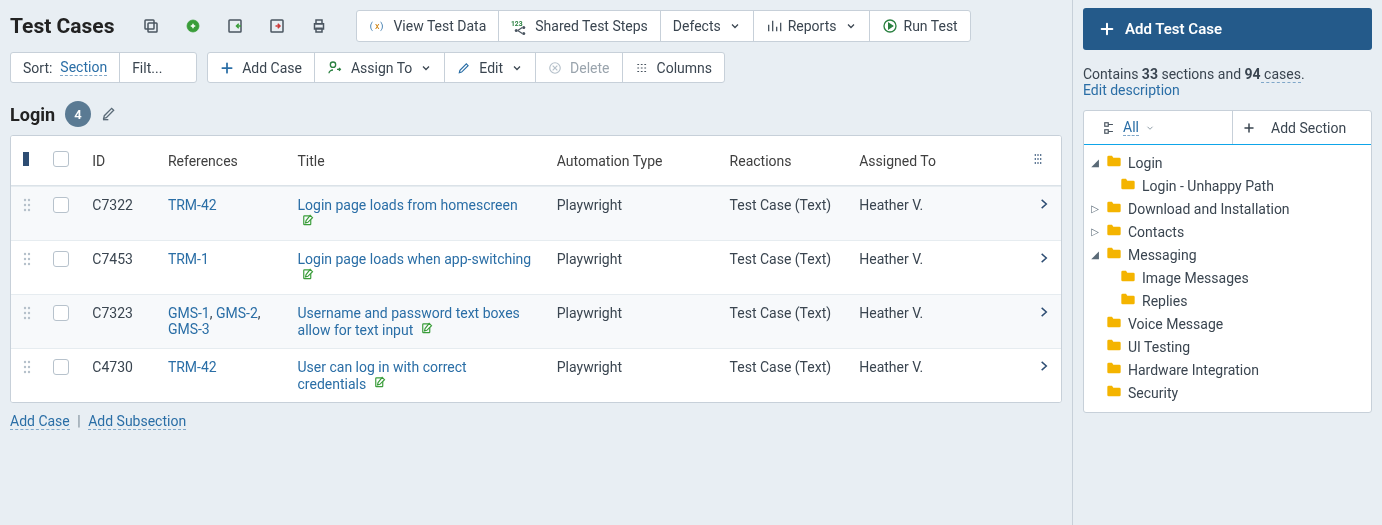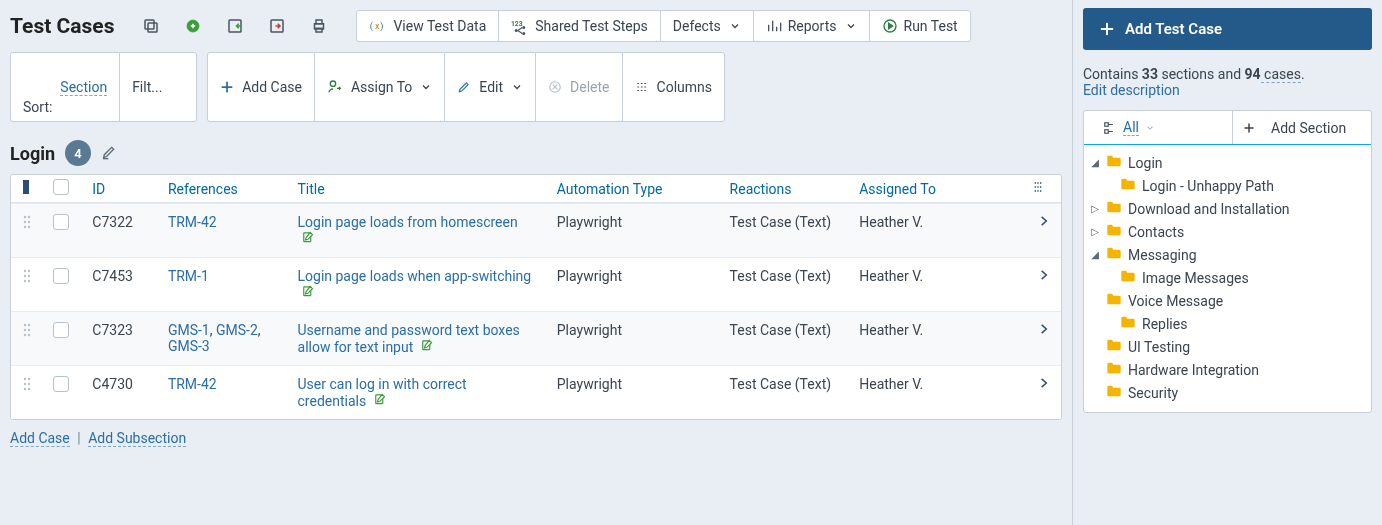--- a/index.html
+++ b/index.html
@@ -23,36 +23,36 @@
   .topbtn:last-child { border-right: none; }
   .topbtn .lbl {}
   .topbtn .caret { margin-left: 2px; }
 
   
   .toolbar { display: flex; align-items: stretch; gap: 10px; margin-bottom: 14px; }
   .tbgrp { display: flex; align-items: stretch; border: 1px solid #c7d0d9; background: #fff; border-radius: 3px; }
   .tbitem { display: inline-flex; align-items: center; gap: 8px; padding: 6px 12px; border-right: 1px solid #c7d0d9; cursor: pointer; color: #3a4550; font-size: 14px; }
   .tbitem:last-child { border-right: none; }
   .tbitem.disabled { color: #9aa4ad; cursor: default; }
-  .sortlbl { color: #3a4550; margin-top: 40px; }
+  .sortlbl { color: #3a4550; }
   .sortval { color: #2a6ea6; border-bottom: 1px dashed #7fa7c9; }
   .filt { width: 52px; overflow: hidden; white-space: nowrap; text-overflow: ellipsis; }
   
   .switch { width: 34px; height: 18px; border-radius: 9px; background: #cfd6dd; position: relative; }
   .switch::after { content: ""; position: absolute; width: 14px; height: 14px; background: #fff; border-radius: 50%; top: 2px; left: 2px; box-shadow: 0 0 1px rgba(0,0,0,.3); }
 
   
   .sect { display: flex; align-items: center; gap: 10px; padding: 4px 0 8px 0; }
   .sect h2 { font-size: 18px; font-weight: 700; color: #222; }
   .badge { display: inline-flex; align-items: center; justify-content: center; min-width: 26px; height: 26px; background: #5a7a93; color: #fff; border-radius: 13px; font-size: 13px; font-weight: 600; padding: 0 8px; }
   .editic { cursor: pointer; color: #5a7a93; }
 
   
   .table { width: 100%; background: #fff; border: 1px solid #c7d0d9; border-radius: 3px; border-collapse: separate; border-spacing: 0; overflow:hidden;}
-  .table thead th { text-align: left; font-weight: 400; color: #0369a1; font-size: 14px; padding: 4px 10px; background: #fff; border-bottom: 1px solid #dbe2e8; }
+  .table thead th { text-align: left; font-weight: 400; color: #404040; font-size: 14px; padding: 15px 10px; background: #fff; border-bottom: 1px solid #dbe2e8; }
   .table tbody tr { border-bottom: 1px solid #eef2f5; }
   .table tbody tr:nth-child(odd) { background: #f7f9fb; }
   .table tbody tr:nth-child(even) { background: #fff; }
   .table tbody td { padding: 10px 10px; vertical-align: top; color: #3a4550; font-size: 14px; border-top: 1px solid #e6ecf0; }
   .col-handle { width: 26px; text-align: center; }
   .col-chk { width: 30px; }
   .col-id { width: 70px; }
   .col-ref { width: 120px; }
   .col-title { width: 240px; }
   .col-auto { width: 160px; }
@@ -446,33 +446,33 @@
               </svg></span>
             <span>Messaging</span>
           </li>
           <li class="node child">
             <span class="tw"></span>
             <span class="fic"><svg width="16" height="14" viewBox="0 0 24 20" fill="#f4b400">
                 <path d="M2 4a2 2 0 012-2h5l2 3h9a2 2 0 012 2v9a2 2 0 01-2 2H4a2 2 0 01-2-2V4z"></path>
               </svg></span>
             <span>Image Messages</span>
           </li>
+          <li class="node child">
+            <span class="tw"></span>
+            <span class="fic"><svg width="16" height="14" viewBox="0 0 24 20" fill="#f4b400">
+                <path d="M2 4a2 2 0 012-2h5l2 3h9a2 2 0 012 2v9a2 2 0 01-2 2H4a2 2 0 01-2-2V4z"></path>
+              </svg></span>
+            <span>Replies</span>
+          </li>
           <li class="node">
             <span class="tw"></span>
             <span class="fic"><svg width="16" height="14" viewBox="0 0 24 20" fill="#f4b400">
                 <path d="M2 4a2 2 0 012-2h5l2 3h9a2 2 0 012 2v9a2 2 0 01-2 2H4a2 2 0 01-2-2V4z"></path>
               </svg></span>
             <span>Voice Message</span>
-          </li>
-          <li class="node child">
-            <span class="tw"></span>
-            <span class="fic"><svg width="16" height="14" viewBox="0 0 24 20" fill="#f4b400">
-                <path d="M2 4a2 2 0 012-2h5l2 3h9a2 2 0 012 2v9a2 2 0 01-2 2H4a2 2 0 01-2-2V4z"></path>
-              </svg></span>
-            <span>Replies</span>
           </li>
           <li class="node">
             <span class="tw"></span>
             <span class="fic"><svg width="16" height="14" viewBox="0 0 24 20" fill="#f4b400">
                 <path d="M2 4a2 2 0 012-2h5l2 3h9a2 2 0 012 2v9a2 2 0 01-2 2H4a2 2 0 01-2-2V4z"></path>
               </svg></span>
             <span>UI Testing</span>
           </li>
           <li class="node">
             <span class="tw"></span>

